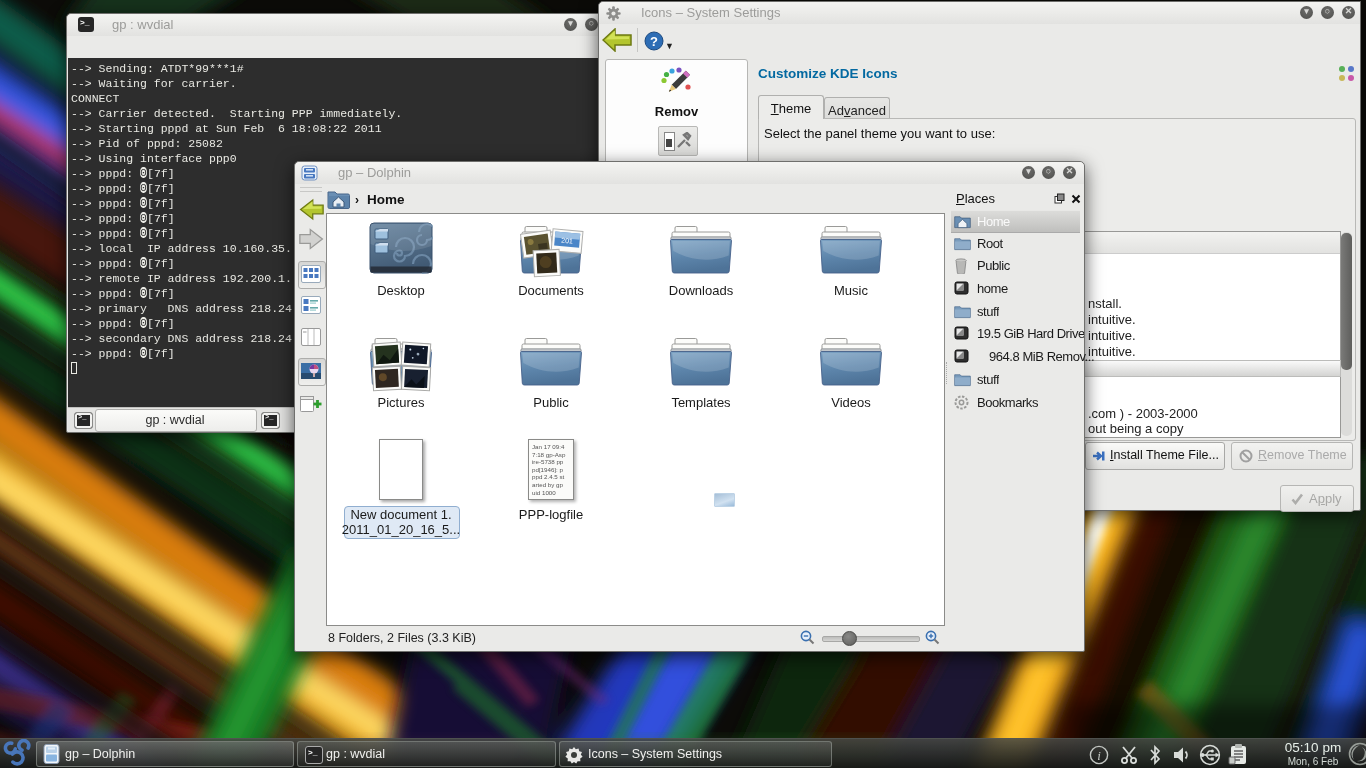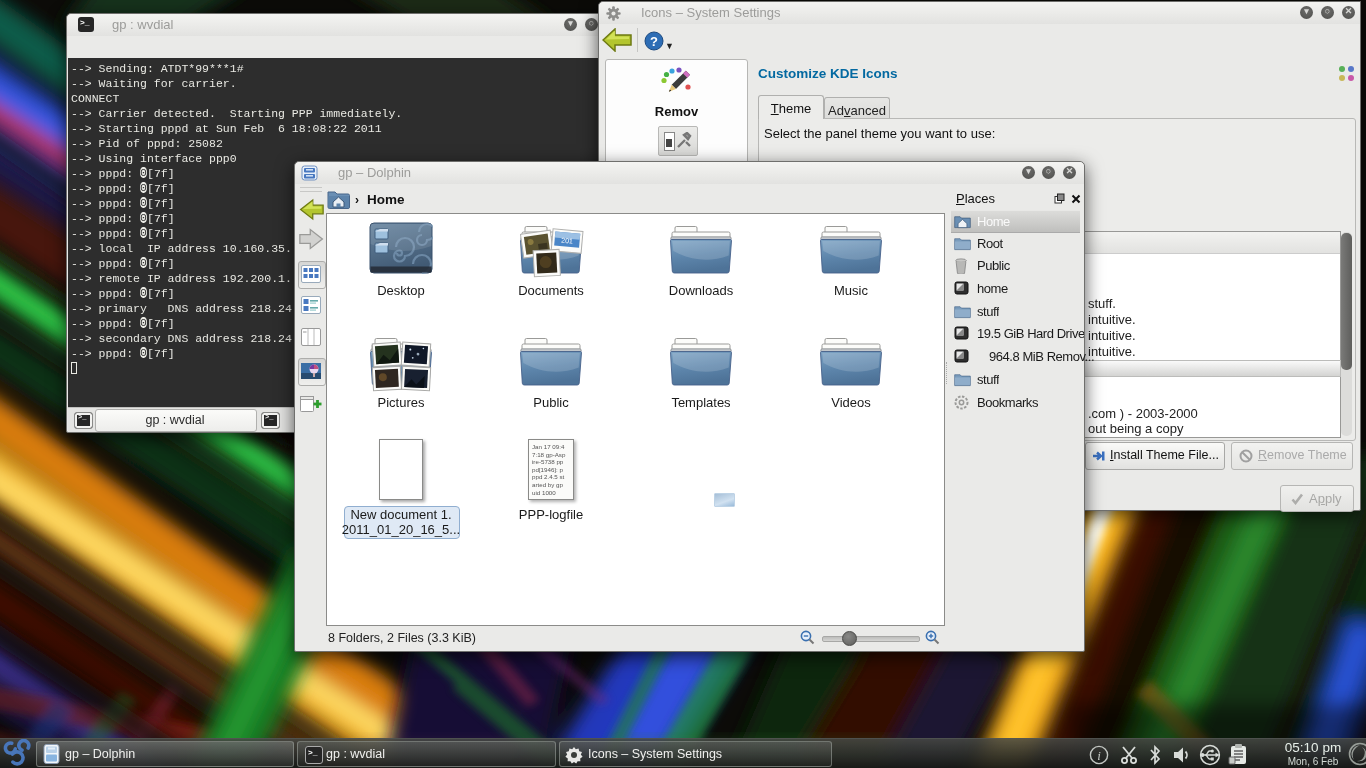--- a/index.html
+++ b/index.html
@@ -251,21 +251,21 @@
     </svg>
 
   <div style="position:absolute;left:159px;top:93px;width:66px;height:24px;background:#ececea;border:1px solid #b0b0ae;border-bottom:none;border-radius:3px 3px 0 0;text-align:center;font-size:13px;color:#111;padding-top:5px;box-sizing:border-box;z-index:2;"><span style="text-decoration:underline">T</span>heme</div>
   <div style="position:absolute;left:225px;top:95px;width:66px;height:22px;background:linear-gradient(#e6e6e4,#dcdcda);border:1px solid #b0b0ae;border-bottom:none;border-radius:3px 3px 0 0;text-align:center;font-size:13px;color:#222;padding-top:5px;box-sizing:border-box;">Ad<span style="text-decoration:underline">v</span>anced</div>
   <div style="position:absolute;left:159px;top:116px;width:596px;height:321px;background:#ececea;border:1px solid #b8b8b6;border-radius:0 3px 3px 3px;"></div>
   <div style="position:absolute;left:165px;top:124px;font-size:13px;color:#111;">Select the panel theme you want to use:</div>
 
   <div style="position:absolute;left:166px;top:229px;width:574px;height:205px;background:#fff;border:1px solid #989896;">
     <div style="position:absolute;left:0;top:0;width:100%;height:21px;background:linear-gradient(#f2f2f0,#e2e2e0);border-bottom:1px solid #ccc;"></div>
     <div style="position:absolute;left:322px;top:64px;width:260px;font-size:13px;color:#222;">
-      <div style="height:16px;">stuff.</div>
+      <div style="height:16px;">nstall.</div>
       <div style="height:16px;">intuitive.</div>
       <div style="height:16px;">intuitive.</div>
       <div style="height:16px;">intuitive.</div>
     </div>
     <div style="position:absolute;left:1px;top:128px;width:calc(100% - 2px);height:15px;background:linear-gradient(#fafafa,#d4d4d2);border:1px solid #bcbcba;"></div>
     <div style="position:absolute;left:322px;top:174px;font-size:13px;color:#222;white-space:nowrap;">.com ) - 2003-2000</div>
     <div style="position:absolute;left:322px;top:189px;font-size:13px;color:#222;white-space:nowrap;">out being a copy</div>
   </div>
   <div style="position:absolute;left:742px;top:230px;width:11px;height:204px;background:#dcdcda;border-radius:5px;"></div>
   <div style="position:absolute;left:742px;top:231px;width:11px;height:137px;background:linear-gradient(90deg,#7a7a78,#5e5e5c);border-radius:5px;"></div>

